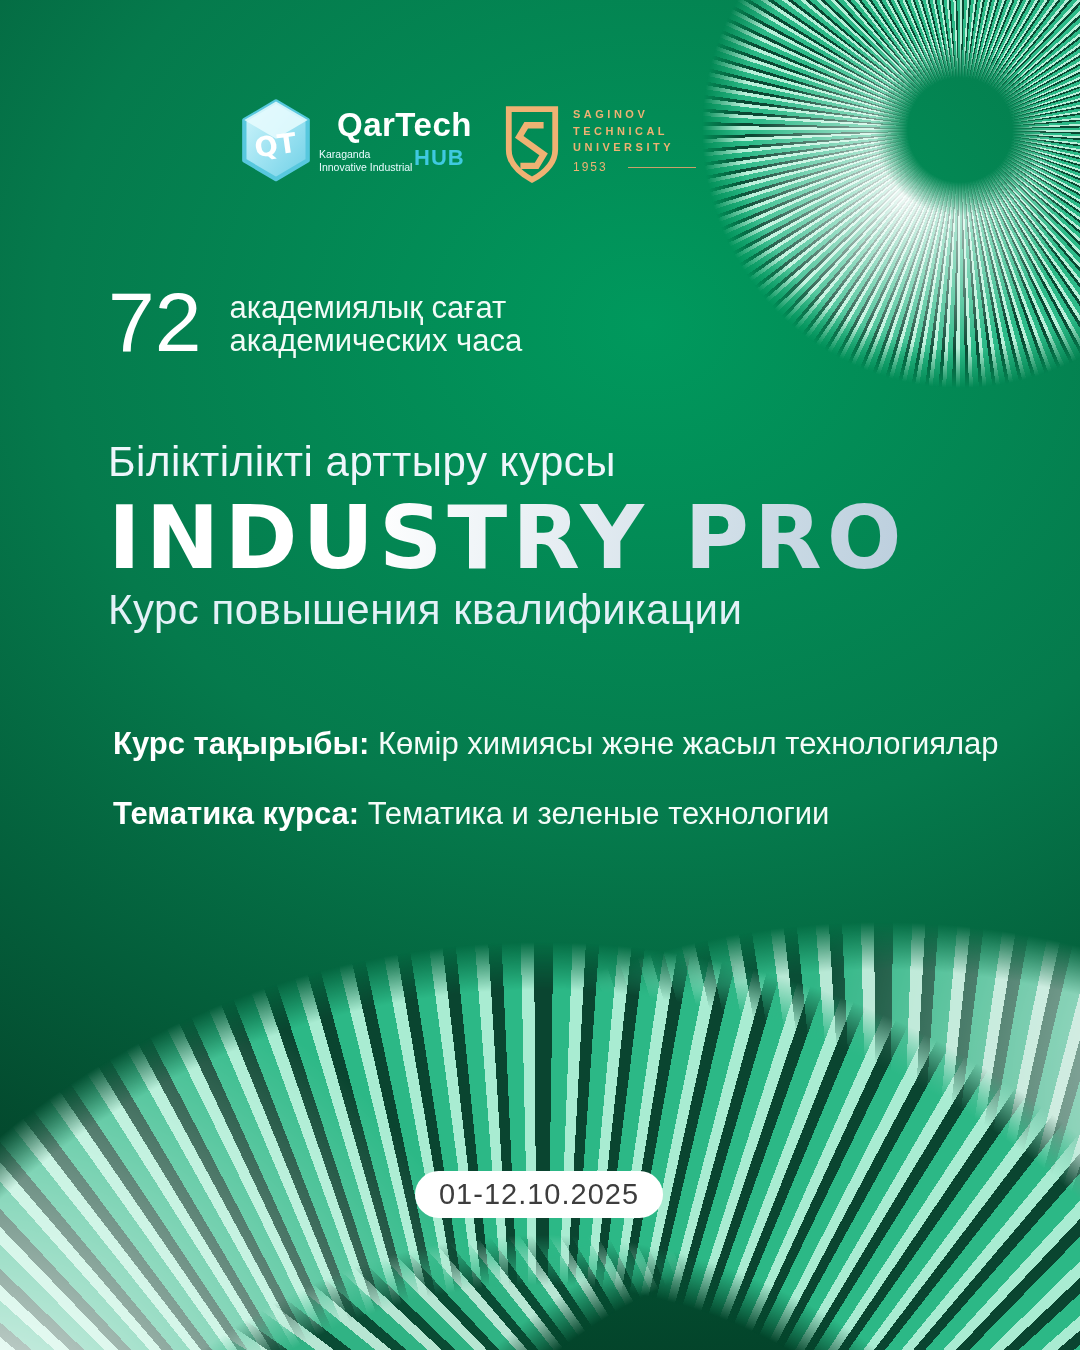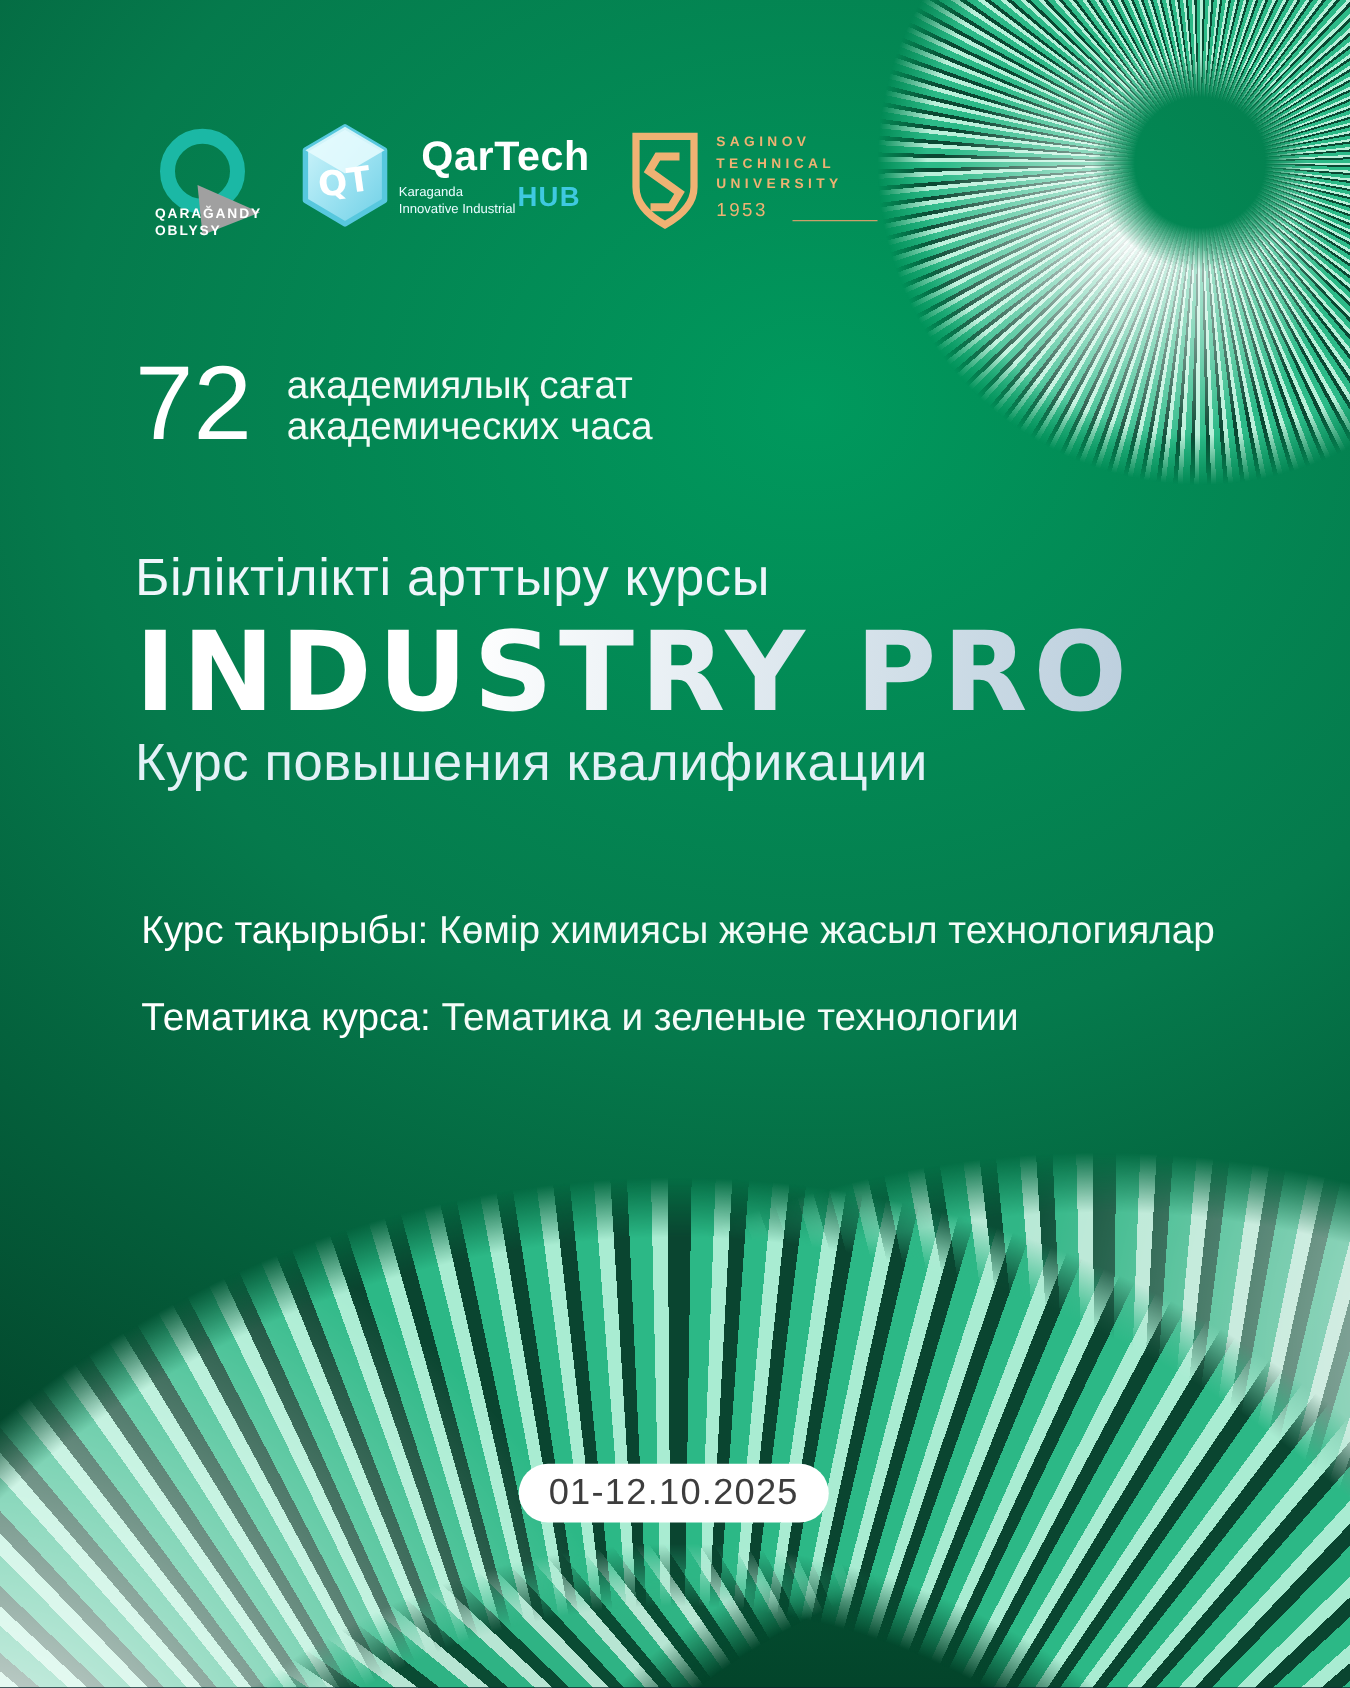--- a/index.html
+++ b/index.html
@@ -58,21 +58,21 @@
 
   .qartech { position: absolute; left: 240px; top: 98px; width: 240px; height: 95px; }
   .qartech .cube { position: absolute; left: 0; top: 0; }
   .qartech .word { position: absolute; left: 78px; top: 8px; font-size: 33px; font-weight: bold; color: #ffffff; letter-spacing: 0.5px; margin-left: 19px; }
   .qartech .sub { position: absolute; left: 79px; top: 50px; font-size: 10.5px; line-height: 13px; color: #eafcff; }
   .qartech .hub { position: absolute; left: 174px; top: 47px; font-size: 22px; font-weight: bold; color: #3fc9e0; letter-spacing: 1px; }
 
   .saginov { position: absolute; left: 503px; top: 103px; width: 210px; height: 90px; }
   .saginov svg { position: absolute; left: 0; top: 0; }
   .saginov .stu-text { position: absolute; left: 70px; top: 3px; color: #efb273; font-weight: bold; font-size: 11px; letter-spacing: 3.5px; line-height: 16.5px; }
-  .saginov .year-row { position: absolute; left: 70px; top: 57px; display: flex; align-items: flex-end; gap: 20px; color: #efb273; font-size: 15px; letter-spacing: 2px; }
+  .saginov .year-row { position: absolute; left: 70px; top: 57px; display: flex; align-items: center; gap: 20px; color: #efb273; font-size: 12px; letter-spacing: 2px; }
   .saginov .year-line { width: 68px; height: 1px; background: #caa06a; }
 
   
   .hours { position: absolute; left: 108px; top: 284px; display: flex; align-items: flex-start; }
   .hours-number { font-size: 84px; line-height: 76px; font-weight: 200; color: #ffffff; letter-spacing: 0; }
   .hours-lines { margin-left: 28px; margin-top: 7px; font-size: 31px; line-height: 33px; font-weight: 400; color: #f2fbf7; }
 
   
   .title-block { position: absolute; left: 108px; top: 438px; width: 862px; }
   .subtitle-kk { font-size: 42px; font-weight: 300; color: #eef6fb; letter-spacing: 0.5px; }
@@ -83,21 +83,21 @@
     background: linear-gradient(100deg, #ffffff 30%, #c9d9e4 78%, #b5c9da 100%);
     -webkit-background-clip: text; background-clip: text;
     -webkit-text-fill-color: transparent; color: transparent;
     white-space: nowrap;
   }
   .subtitle-ru { margin-top: 2px; font-size: 42px; font-weight: 400; color: #e3f1f7; letter-spacing: 0.5px; }
 
   
   .topics { position: absolute; left: 113px; top: 726px; width: 900px; font-size: 31px; color: #ffffff; }
   .topic-line { margin-bottom: 34px; }
-  .topic-label { font-weight: normal; }
+  .topic-label { font-weight: bold; }
   .topic-value { font-weight: 400; color: #f4fcf8; }
 
   
   .date-pill {
     position: absolute; left: 415px; top: 1171px; width: 248px; height: 47px;
     background: #ffffff; border-radius: 24px;
     display: flex; align-items: center; justify-content: center;
     font-size: 29px; color: #3d3d3d; letter-spacing: 1px; font-weight: 400;
   }
 </style>
@@ -105,30 +105,20 @@
 <body>
 
 <div class="poster">
 
   <div class="decor spiral-top"></div>
   <div class="decor wave-back"></div>
   <div class="decor wave-front"></div>
 
   <div class="logos">
 
-    <div class="qo-logo">
-      <svg width="112" height="100" viewBox="0 0 112 100">
-        <circle cx="44" cy="37" r="28" fill="none" stroke="#1bb8a5" stroke-width="12"></circle>
-        <polygon points="40,48 90,70 44,88" fill="#a0a0a0"></polygon>
-      </svg>
-      <div class="qo-text">
-        <div>QARAĞANDY</div>
-        <div>OBLYSY</div>
-      </div>
-    </div>
 
     <div class="qartech">
       <svg class="cube" width="72" height="86" viewBox="0 0 100 118">
         <defs>
           <linearGradient id="cubeg" x1="0" y1="0" x2="1" y2="1">
             <stop offset="0" stop-color="#d4f6fb"></stop>
             <stop offset="0.5" stop-color="#9fe3f2"></stop>
             <stop offset="1" stop-color="#6fd0e6"></stop>
           </linearGradient>
         </defs>

